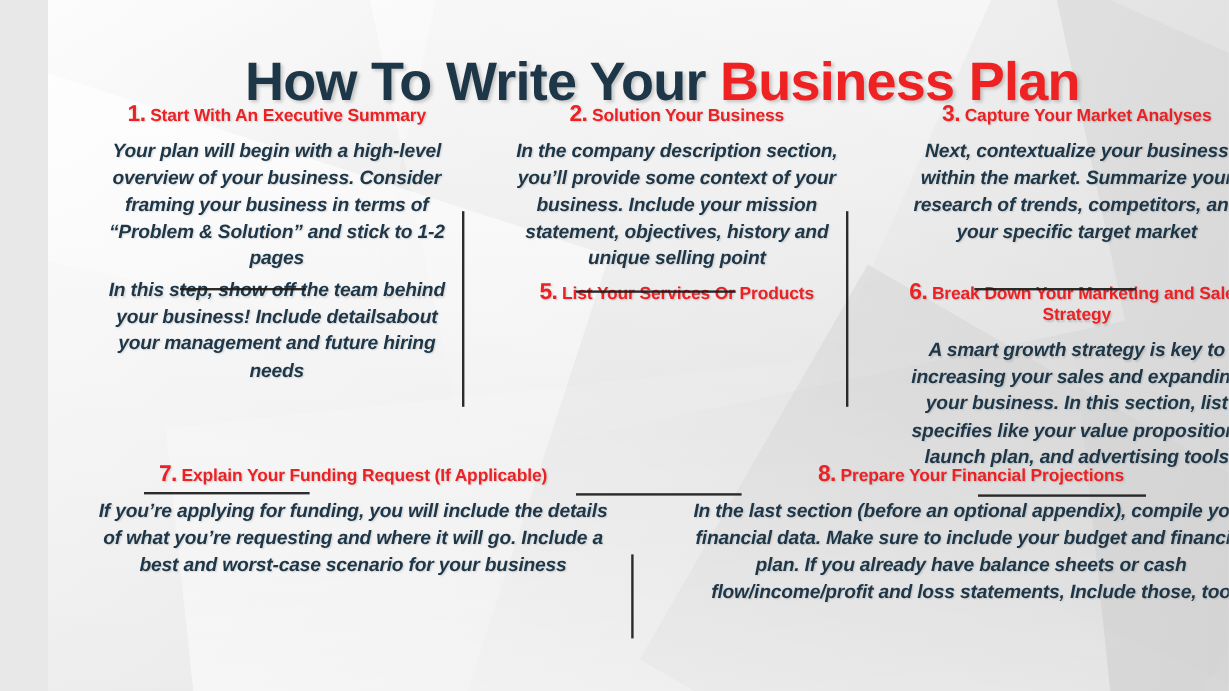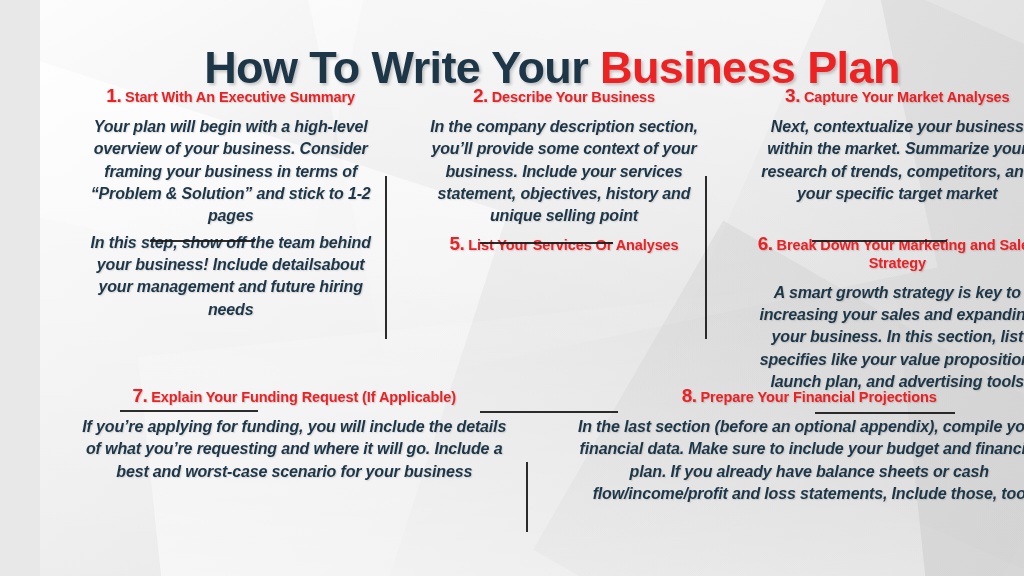--- a/index.html
+++ b/index.html
@@ -168,35 +168,35 @@
   <h1 class="title"><span class="t-dark">How To Write Your </span><span class="t-red">Business Plan</span></h1>
 
   <div class="rows">
 
     <div class="row row-1">
       <div class="cell c3">
         <p class="head"><span class="num">1.</span> <span>Start With An Executive Summary</span></p>
         <p class="body body-narrow">Your plan will begin with a high-level overview of your business. Consider framing your business in terms of “Problem &amp; Solution” and stick to 1-2 pages</p>
       </div>
       <div class="cell c3">
-        <p class="head"><span class="num">2.</span> <span>Describe Your Business</span></p>
-        <p class="body body-narrow">In the company description section, you’ll provide some context of your business. Include your services statement, objectives, history and unique selling point</p>
+        <p class="head"><span class="num">2.</span> <span>Solution Your Business</span></p>
+        <p class="body body-narrow">In the company description section, you’ll provide some context of your business. Include your mission statement, objectives, history and unique selling point</p>
       </div>
       <div class="cell c3">
         <p class="head"><span class="num">3.</span> <span>Capture Your Market Analyses</span></p>
         <p class="body body-wide">Next, contextualize your business within the market. Summarize your research of trends, competitors, and your specific target market</p>
       </div>
     </div>
 
     <div class="row row-2">
       <div class="cell c3">
         <p class="body body-narrow">In this step, show off the team behind your business! Include detailsabout your management and future hiring needs</p>
       </div>
       <div class="cell c3">
-        <p class="head"><span class="num">5.</span> <span>List Your Services Or Analyses</span></p>
+        <p class="head"><span class="num">5.</span> <span>List Your Services Or Products</span></p>
       </div>
       <div class="cell c3">
         <p class="head head-2line"><span class="num">6.</span> <span>Break Down Your Marketing and Sales Strategy</span></p>
         <p class="body body-wide">A smart growth strategy is key to increasing your sales and expanding your business. In this section, list specifies like your value proposition, launch plan, and advertising tools</p>
       </div>
     </div>
 
     <div class="row row-3">
       <div class="cell c2-left">
         <p class="head"><span class="num">7.</span> <span>Explain Your Funding Request (If Applicable)</span></p>

